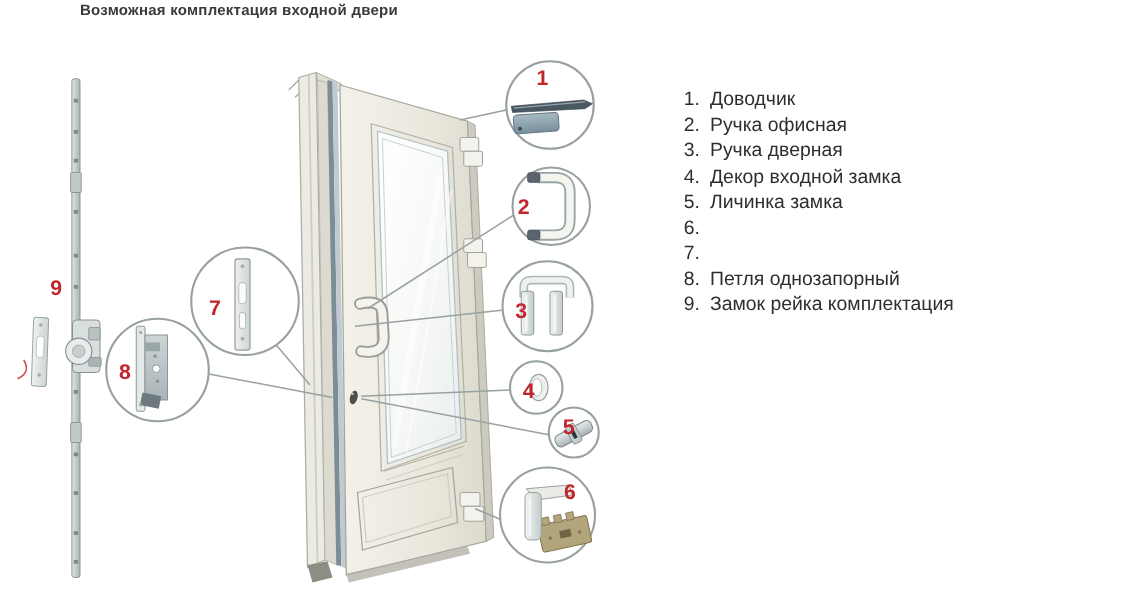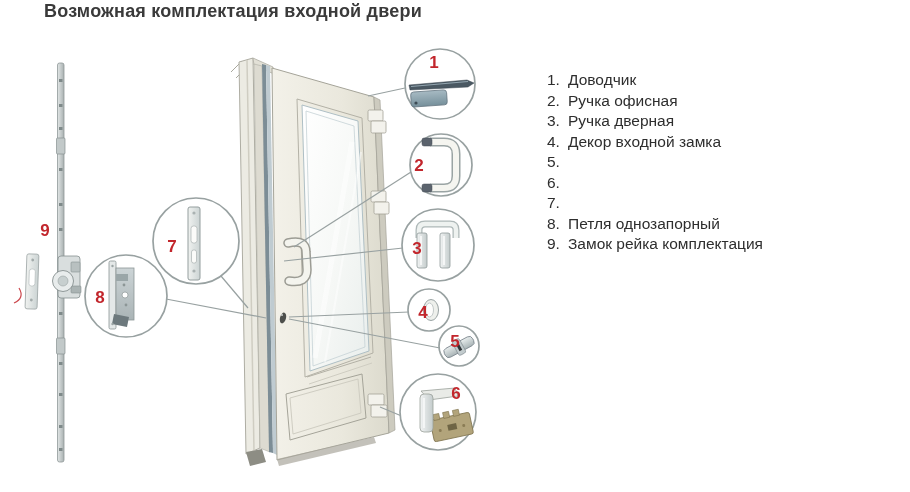--- a/index.html
+++ b/index.html
@@ -1,18 +1,18 @@
 <!DOCTYPE html>
 <html><head>
 <meta charset="utf-8">
 <style>
   html,body{margin:0;padding:0;background:#fff;}
   .stage{position:relative;width:910px;height:492px;background:#fff;overflow:hidden;
          font-family:"Liberation Sans",sans-serif;}
-  .title{position:absolute;left:44px;top:1px;font-size:18px;font-weight:bold;
+  .title{position:absolute;left:64px;top:1px;font-size:12px;font-weight:bold;
          color:#3a3a3a;letter-spacing:.2px;margin:0;}
   .diagram-svg{position:absolute;left:0;top:0;}
   .legend{position:absolute;left:547px;top:70px;color:#2e2e2e;font-size:15.5px;}
   .legend-row{display:flex;line-height:20.5px;white-space:nowrap;}
   .legend-num{width:21px;flex:0 0 auto;}
   .co-num{fill:#c2262c;font-family:"Liberation Sans",sans-serif;
           font-size:17px;font-weight:bold;text-anchor:middle;}
   .leader{stroke:#98a1a1;stroke-width:1.2;}
   .callout-circle{fill:#ffffff;stroke:#98a1a1;stroke-width:1.7;}
 </style>
@@ -263,20 +263,21 @@
     <div class="legend-row">
       <span class="legend-num">3.</span>
       <span>Ручка дверная</span>
     </div>
     <div class="legend-row">
       <span class="legend-num">4.</span>
       <span>Декор входной замка</span>
     </div>
     <div class="legend-row">
       <span class="legend-num">5.</span>
+      <span>Личинка замка</span>
     </div>
     <div class="legend-row">
       <span class="legend-num">6.</span>
     </div>
     <div class="legend-row">
       <span class="legend-num">7.</span>
     </div>
     <div class="legend-row">
       <span class="legend-num">8.</span>
       <span>Петля однозапорный</span>

